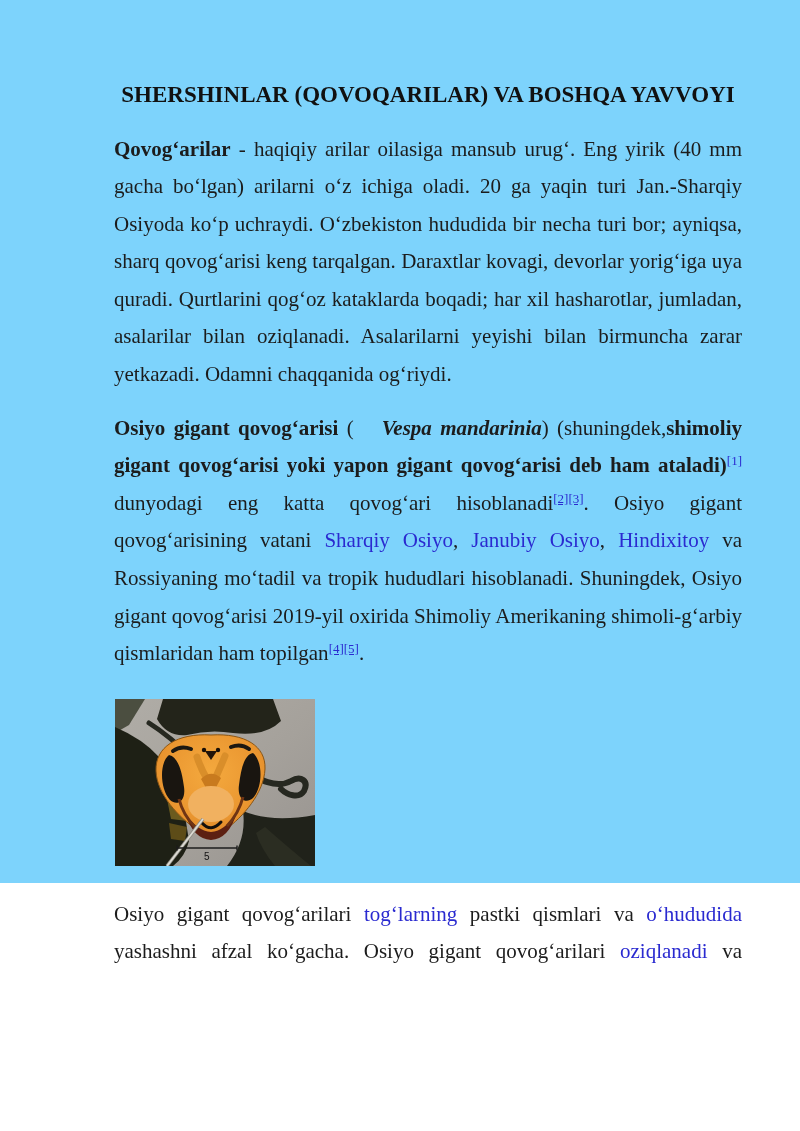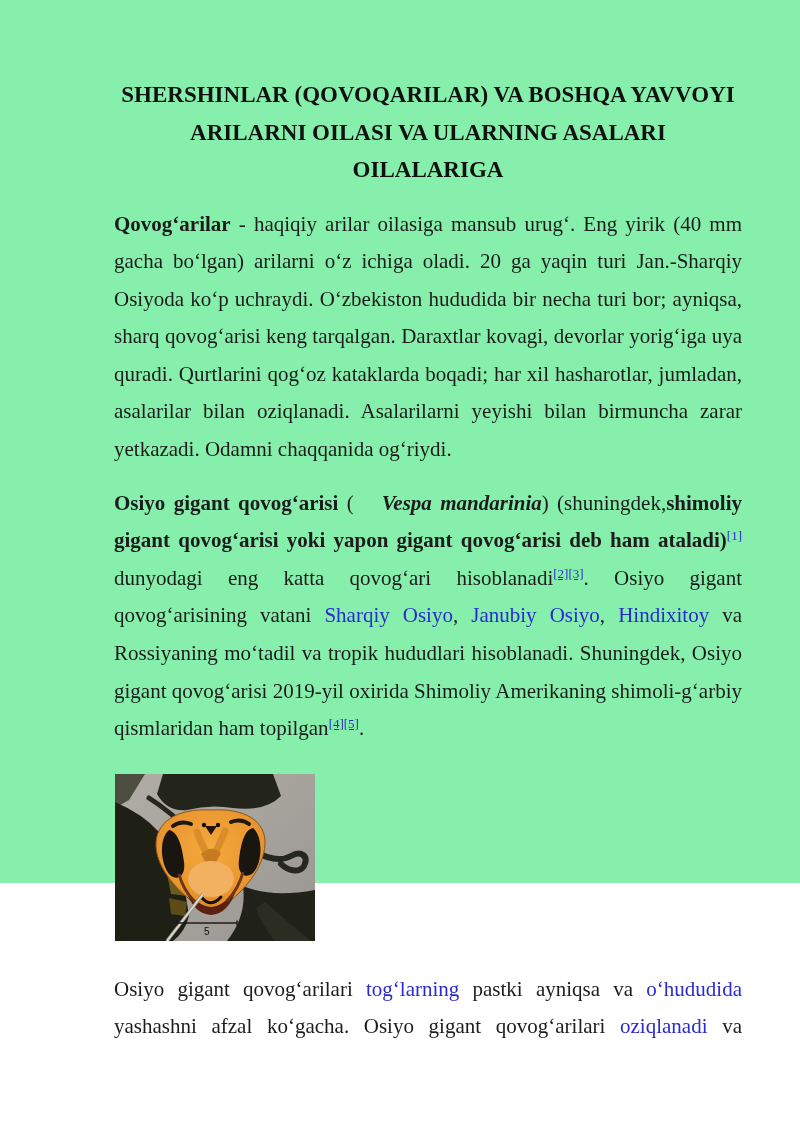--- a/index.html
+++ b/index.html
@@ -6,21 +6,21 @@
     --link:#2a2ad0;
     --text:#1c1c1c;
   }
   html,body{margin:0;padding:0;background:#ffffff;}
   body{
     width:800px;height:1131px;
     font-family:"Liberation Serif","DejaVu Serif",serif;
     color:var(--text);
     overflow:hidden;
   }
-  .page{position:relative;width:800px;height:883px;background:#86efac;}
+  .page{position:relative;width:800px;height:883px;background:#7dd3fc;}
   .content{position:absolute;left:114px;top:0;width:628px;}
   .title{
     margin:0;padding-top:76px;
     font-size:23px;font-weight:700;line-height:37.5px;
     text-align:center;color:#111111;
   }
   .para{
     margin:0;margin-top:16px;
     font-size:21px;line-height:37.6px;
     text-align:justify;text-justify:inter-word;
@@ -40,21 +40,20 @@
   figure.photo svg{display:block;width:200px;height:167px;}
 </style>
 </head>
 <body>
 
 <div class="page">
   <div class="content">
 
     <h1 class="title">
       <div>SHERSHINLAR (QOVOQARILAR) VA BOSHQA YAVVOYI</div>
-      <div>ARILARNI OILASI VA ULARNING ASALARI OILALARIGA</div>
     </h1>
 
     <p class="para first"><span class="r-b">Qovog‘arilar</span><span> - haqiqiy arilar oilasiga mansub urug‘. Eng yirik (40 mm gacha bo‘lgan) arilarni o‘z ichiga oladi. 20 ga yaqin turi Jan.-Sharqiy Osiyoda ko‘p uchraydi. O‘zbekiston hududida bir necha turi bor; ayniqsa, sharq qovog‘arisi keng tarqalgan. Daraxtlar kovagi, devorlar yorig‘iga uya quradi. Qurtlarini qog‘oz kataklarda boqadi; har xil hasharotlar, jumladan, asalarilar bilan oziqlanadi. Asalarilarni yeyishi bilan birmuncha zarar yetkazadi. Odamni chaqqanida og‘riydi.</span></p>
 
     <p class="para"><span class="r-b">Osiyo gigant qovog‘arisi</span><span> (</span><span class="r-bi">Vespa mandarinia</span><span>) (shuningdek,</span><span class="r-b">shimoliy gigant qovog‘arisi yoki yapon gigant qovog‘arisi deb ham ataladi)</span><span class="r-sup">[1]</span><span> dunyodagi eng katta qovog‘ari hisoblanadi</span><span class="r-supu">[2][3]</span><span>. Osiyo gigant qovog‘arisining vatani </span><span class="r-link">Sharqiy Osiyo</span><span>, </span><span class="r-link">Janubiy Osiyo</span><span>, </span><span class="r-link">Hindixitoy</span><span> va Rossiyaning mo‘tadil va tropik hududlari hisoblanadi. Shuningdek, Osiyo gigant qovog‘arisi 2019-yil oxirida Shimoliy Amerikaning shimoli-g‘arbiy qismlaridan ham topilgan</span><span class="r-supu">[4][5]</span><span>.</span></p>
 
     <figure class="photo">
       <svg viewBox="0 0 200 167" xmlns="http://www.w3.org/2000/svg">
         <defs>
           <linearGradient id="bgGrad" x1="0" y1="0" x2="1" y2="1">
@@ -110,16 +109,16 @@
         <line x1="88" y1="120" x2="52" y2="167" stroke="#8e8c84" stroke-width="3.4"></line>
         <line x1="88" y1="120" x2="52" y2="167" stroke="#dddbd4" stroke-width="1.8"></line>
 
         <line x1="62" y1="149" x2="122" y2="149" stroke="#1c1c1c" stroke-width="1.4"></line>
         <line x1="62" y1="146.5" x2="62" y2="151.5" stroke="#1c1c1c" stroke-width="1.4"></line>
         <line x1="122" y1="146.5" x2="122" y2="151.5" stroke="#1c1c1c" stroke-width="1.4"></line>
         <text x="89" y="161" font-size="10" fill="#111111" font-family="Liberation Sans, sans-serif">5</text>
       </svg>
     </figure>
 
-    <p class="para stretch-last" style="margin-top:30px"><span>Osiyo gigant qovog‘arilari </span><span class="r-link">tog‘larning</span><span> pastki ayniqsa va </span><span class="r-link">o‘hududida</span><span> yashashni afzal ko‘gacha. Osiyo gigant qovog‘arilari </span><span class="r-link">oziqlanadi</span><span> va</span></p>
+    <p class="para stretch-last" style="margin-top:30px"><span>Osiyo gigant qovog‘arilari </span><span class="r-link">tog‘larning</span><span> pastki qismlari va </span><span class="r-link">o‘hududida</span><span> yashashni afzal ko‘gacha. Osiyo gigant qovog‘arilari </span><span class="r-link">oziqlanadi</span><span> va</span></p>
 
   </div>
 </div>
 
 </body></html>

